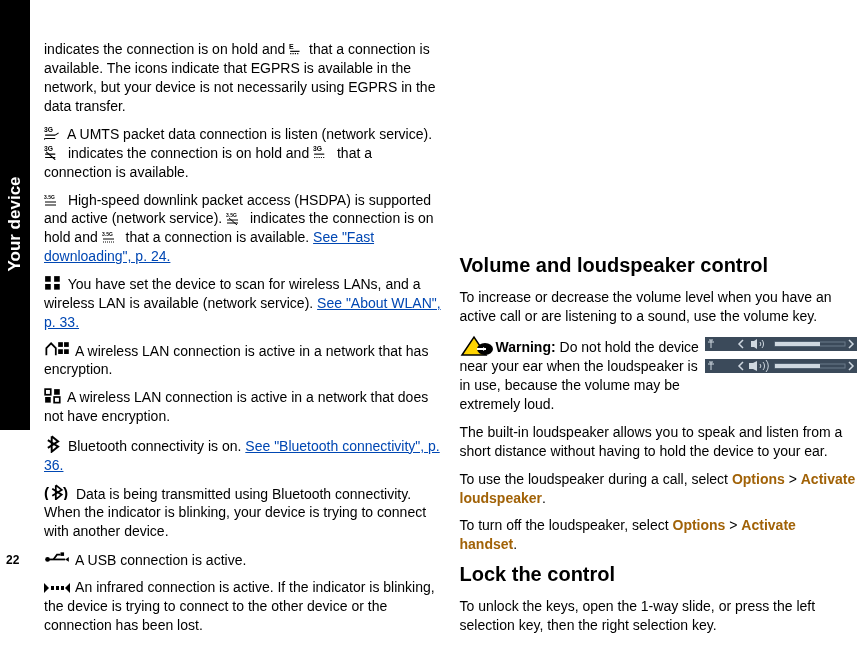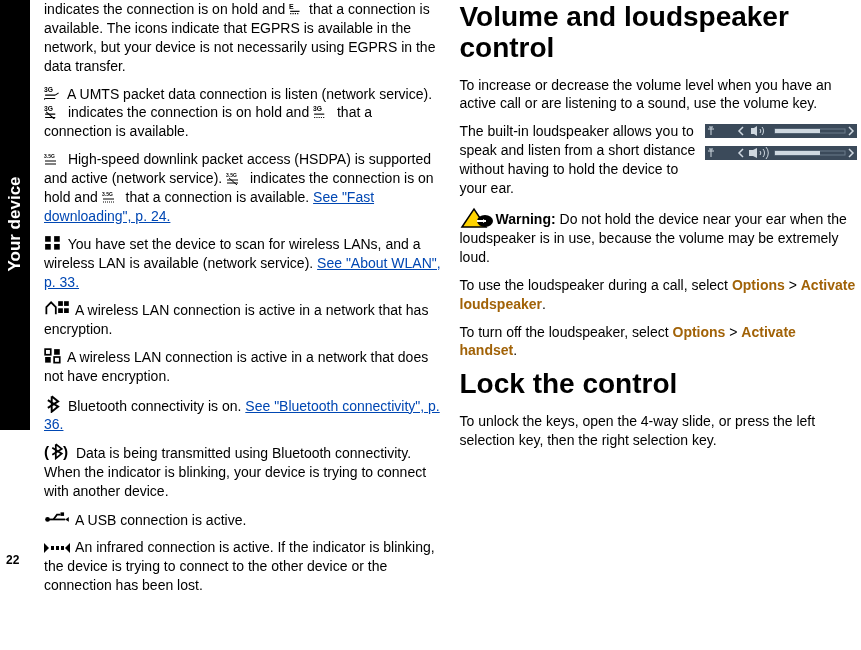--- a/index.html
+++ b/index.html
@@ -41,28 +41,29 @@
     font-size: 12px;
   }
   .cols {
     position: absolute;
     left: 44px;
     top: 0;
     right: 4px;
     bottom: 6px;
     display: flex;
     gap: 18px;
+    align-items: flex-end;
   }
   .col {
     flex: 1;
     min-width: 0;
   }
   .col p { margin-bottom: 9px; }
   h2 {
-    font-size: 28px;
+    font-size: 20px;
     font-weight: bold;
     line-height: 1.1;
     margin: 2px 0 12px 0;
   }
   a.link {
     color: #0047b3;
     text-decoration: underline;
   }
   .opt {
     color: #a16207;
@@ -228,37 +229,37 @@
         <path d="M6 3 L6 11 M3 5 L9 5 M4 3 L8 3" stroke="#cfd8e0" fill="none"></path>
         <path d="M38 3 L34 7 L38 11" stroke="#cfd8e0" fill="none" stroke-width="1.5"></path>
         <path d="M44 4 h4 l4 -2 v10 l-4 -2 h-4 z" fill="#cfd8e0"></path>
         <path d="M55 5 a3 3 0 0 1 0 4 M58 3 a6 6 0 0 1 0 8 M61 1 a9 9 0 0 1 0 12" stroke="#cfd8e0" fill="none"></path>
         <rect x="70" y="5" width="70" height="4" fill="none" stroke="#6b7a8a"></rect>
         <rect x="70" y="5" width="45" height="4" fill="#cfd8e0"></rect>
         <path d="M144 3 L148 7 L144 11" stroke="#cfd8e0" fill="none" stroke-width="1.5"></path>
       </svg>
     </div>
 
-    <p>The built-in loudspeaker allows you to speak and listen from a short distance without having to hold the device to your ear.</p>
-
     <p>
       <span class="warn-icon">
         <svg viewBox="0 0 34 22">
           <path d="M2 20 L14 2 L26 20 Z" fill="#ffd400" stroke="#000" stroke-width="1.5"></path>
           <ellipse cx="25" cy="14" rx="8" ry="6" fill="#000"></ellipse>
           <path d="M17 14 L26 14" stroke="#fff" stroke-width="2"></path>
           <path d="M26 14 l-3 -2 l0 4 z" fill="#fff"></path>
         </svg>
       </span><span class="warn-label">Warning:</span><span>  Do not hold the device near your ear when the loudspeaker is in use, because the volume may be extremely loud.</span>
     </p>
 
+    <p>The built-in loudspeaker allows you to speak and listen from a short distance without having to hold the device to your ear.</p>
+
     <p>
       <span>To use the loudspeaker during a call, select </span><span class="opt">Options</span><span> &gt; </span><span class="opt">Activate loudspeaker</span><span>.</span>
     </p>
 
     <p>
       <span>To turn off the loudspeaker, select </span><span class="opt">Options</span><span> &gt; </span><span class="opt">Activate handset</span><span>.</span>
     </p>
 
     <h2>Lock the control</h2>
-    <p>To unlock the keys, open the 4-way slide, or press the left selection key, then the right selection key.</p>
+    <p>To unlock the keys, open the 1-way slide, or press the left selection key, then the right selection key.</p>
   </div>
 </div>
 
 </body></html>

